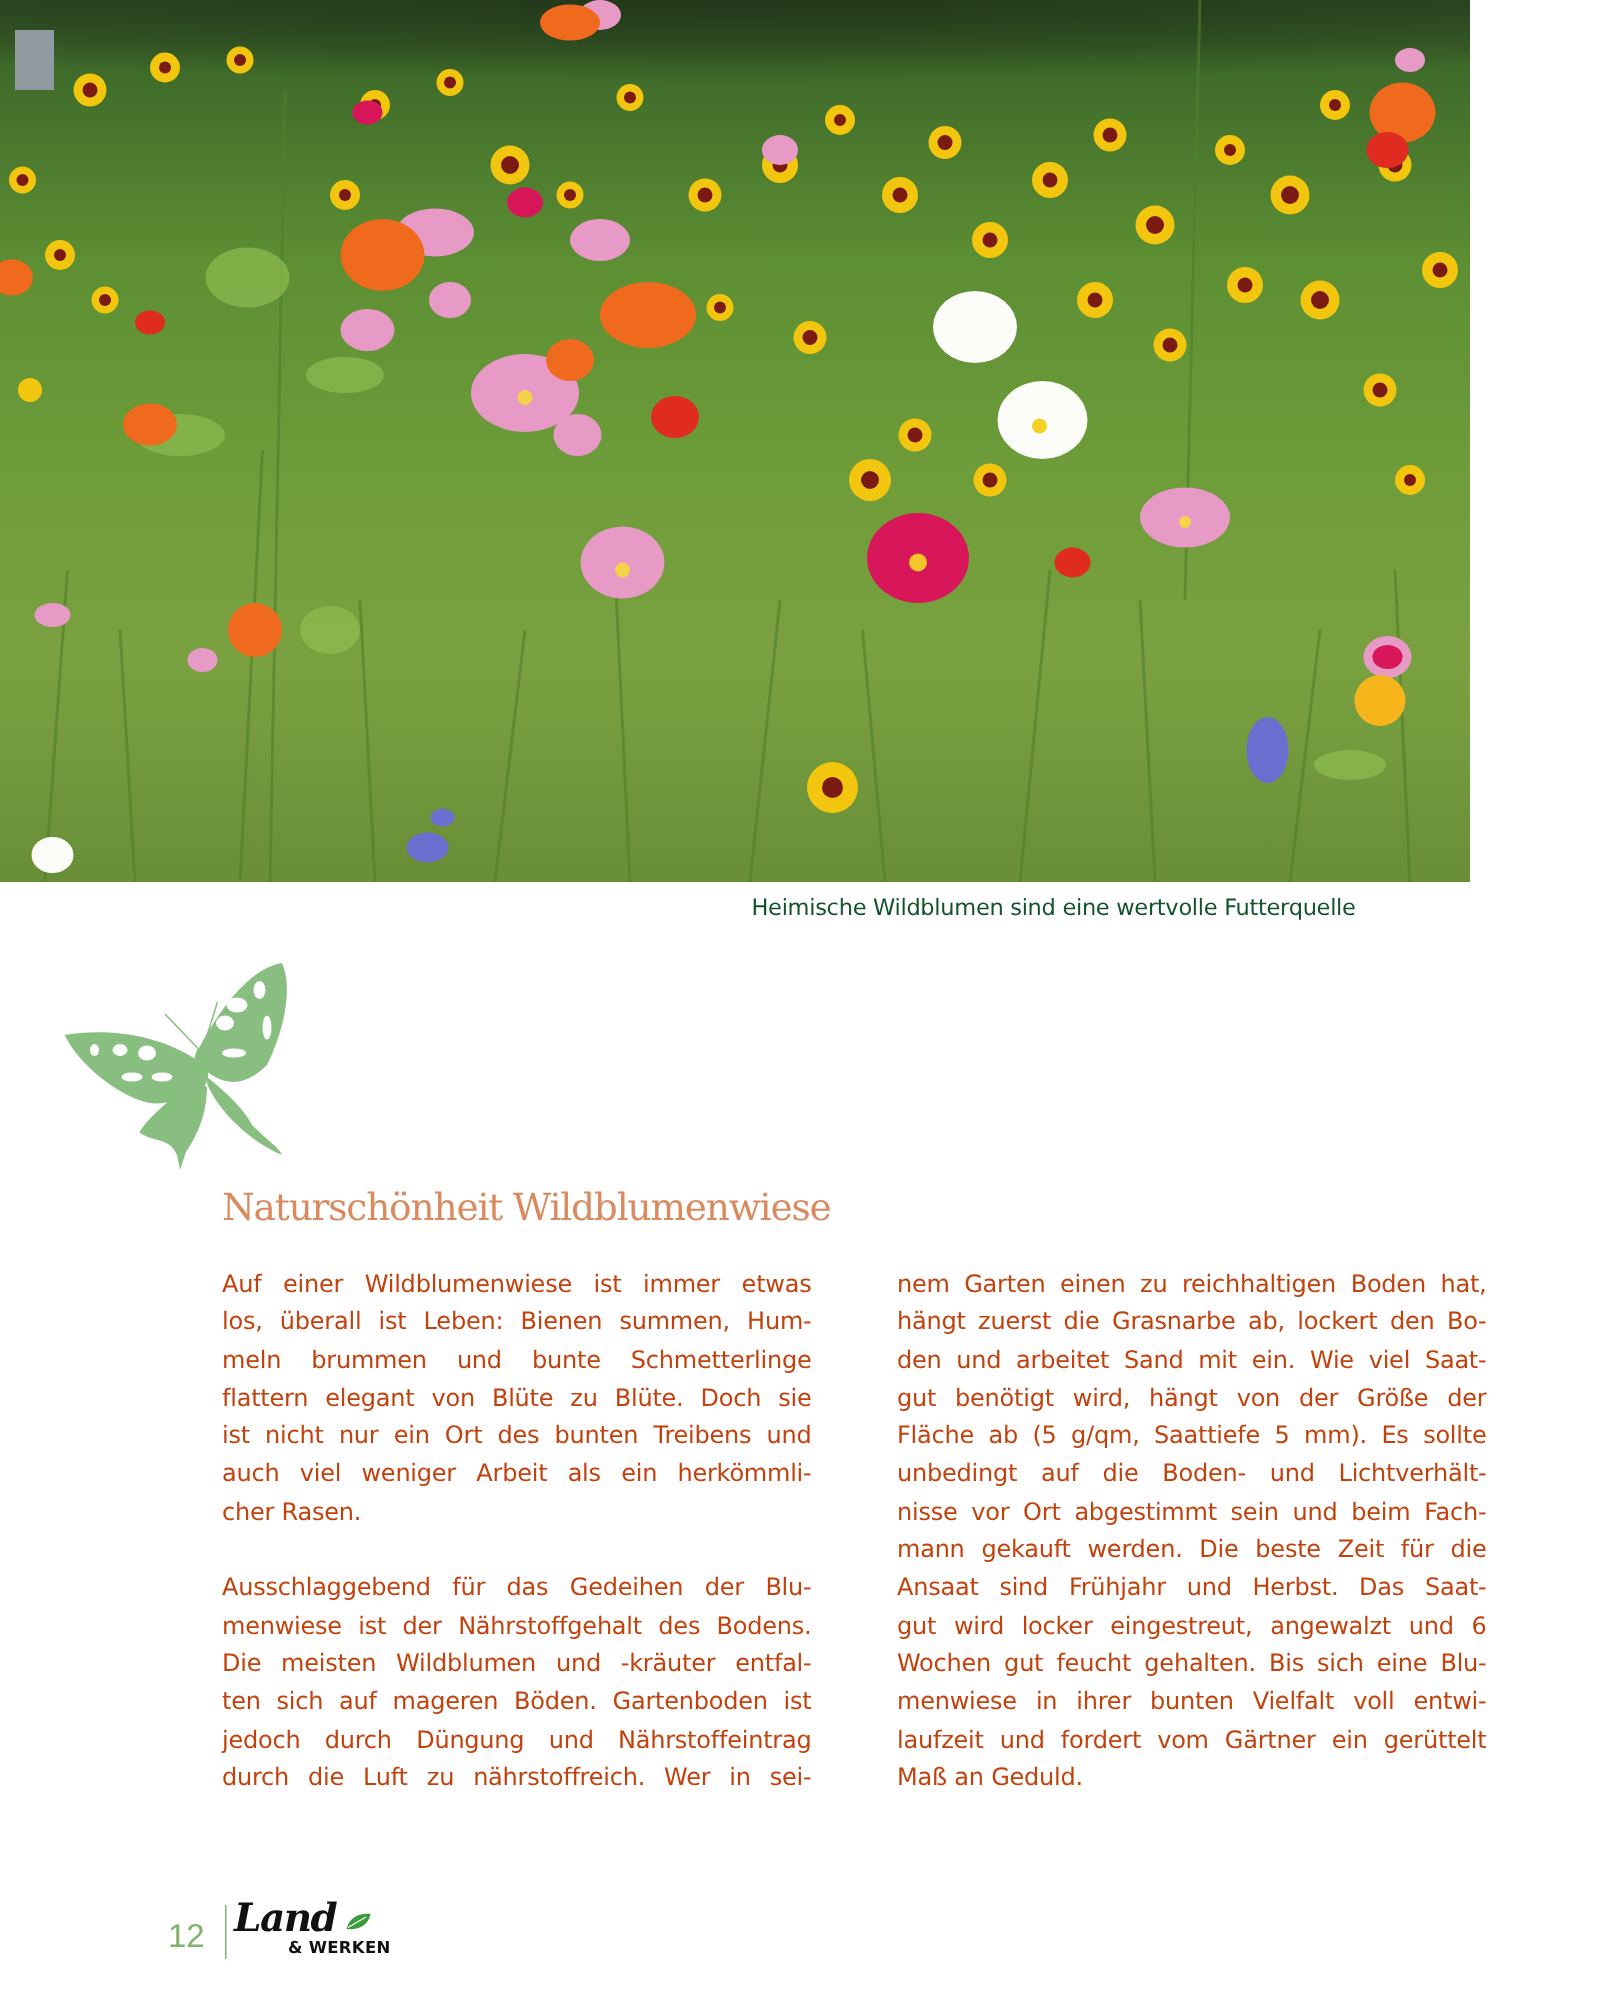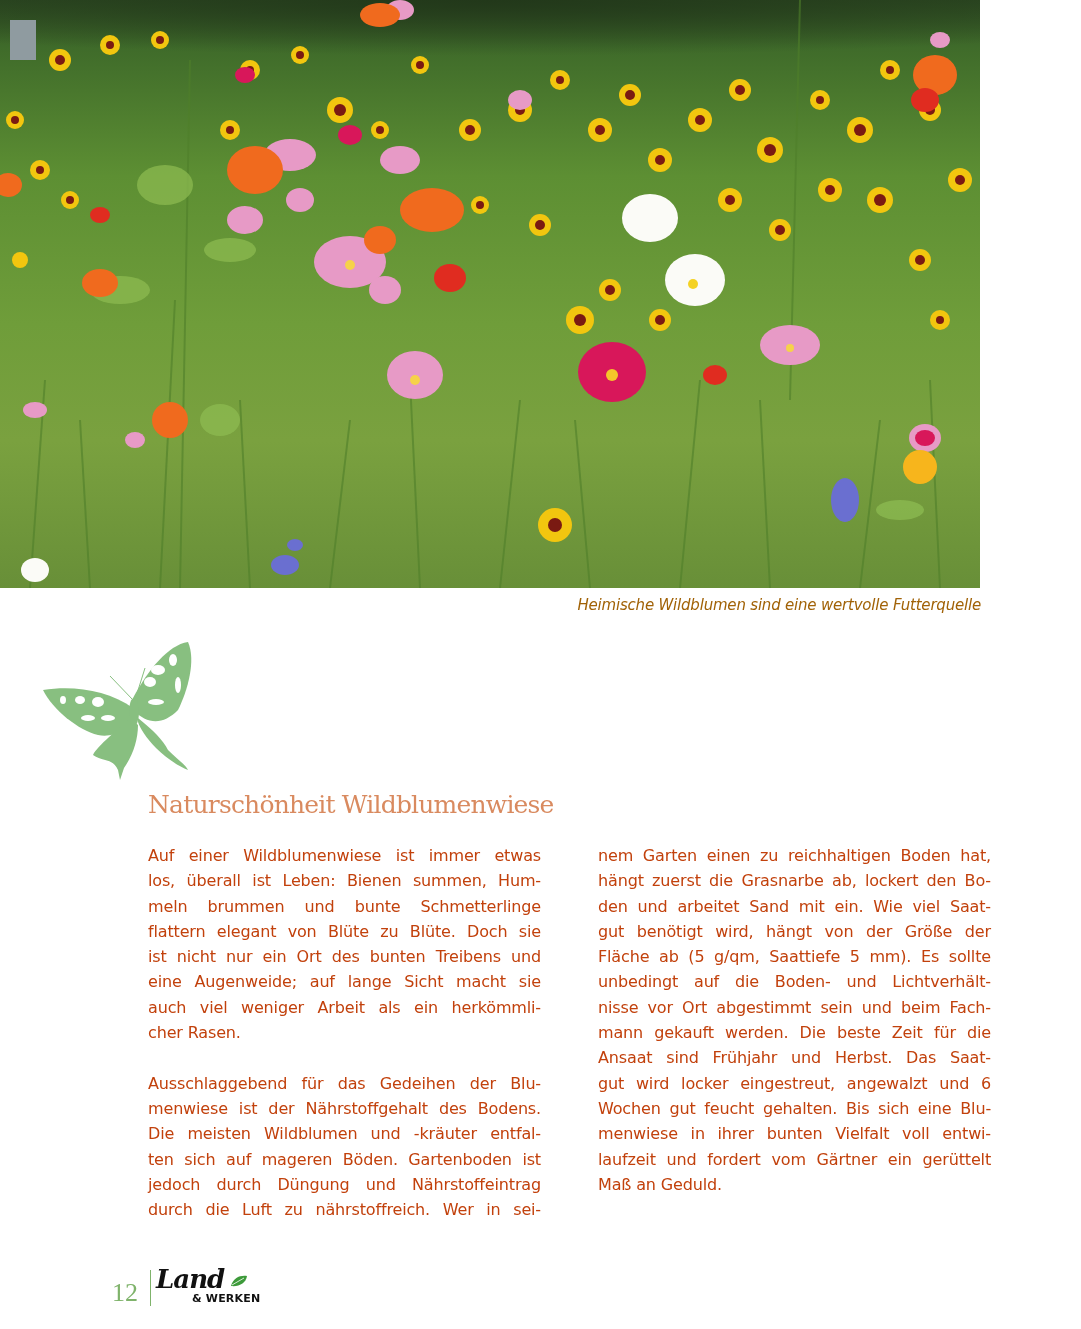--- a/index.html
+++ b/index.html
@@ -7,22 +7,22 @@
 
     .photo {
       position: absolute; left: 0; top: 0; width: 980px; height: 588px; overflow: hidden;
       background:
         linear-gradient(180deg, #2d4a22 0%, #3f6b2a 8%, #5d8f33 30%, #6f9d3a 55%, #7aa13f 75%, #688f38 100%);
     }
     .photo svg { position: absolute; left: 0; top: 0; }
 
     .caption {
       position: absolute; right: 100px; top: 594px; width: 480px;
-      text-align: right; font-style: italic; font-size: 15px; line-height: 22px;
-      color: #a16207; font-family: "DejaVu Sans", sans-serif; letter-spacing: -0.2px;
+      text-align: left; font-size: 15px; line-height: 22px;
+      color: #14532d; font-family: "DejaVu Sans", sans-serif; letter-spacing: -0.2px;
     }
     .caption div { white-space: nowrap; }
 
     .butterfly { position: absolute; left: 38px; top: 630px; width: 160px; height: 150px; }
 
     .heading {
       position: absolute; left: 148px; top: 790px;
       font-family: "DejaVu Serif", serif; font-size: 25px; color: #d98a5f;
       letter-spacing: -0.8px; white-space: nowrap;
     }
@@ -32,21 +32,21 @@
       font-family: "DejaVu Sans", sans-serif; font-size: 16px; line-height: 25.3px; color: #c2410c;
       text-align: justify; letter-spacing: -0.15px;
     }
     .col .line { display: block; text-align: justify; text-align-last: justify; white-space: nowrap; overflow: visible; height: 25.3px; }
     .col .line.last { text-align-last: left; }
     .col .gap { height: 25.3px; }
     .col-left { left: 148px; }
     .col-right { left: 588px; margin-left: 10px; }
 
     .footer { position: absolute; left: 112px; top: 1268px; height: 40px; }
-    .page-num { position: absolute; left: 0; top: 10px; font-size: 26px; color: #7fb36b; font-family: Liberation Serif, serif; }
+    .page-num { position: absolute; left: 0; top: 10px; font-size: 22px; color: #7fb36b; font-family: Liberation Sans, sans-serif; }
     .footer-rule { position: absolute; left: 38px; top: 2px; width: 1px; height: 36px; background: #7fb36b; }
     .logo-land { position: absolute; left: 44px; top: -4px; font-family: "DejaVu Serif", serif; font-style: italic; font-weight: bold; font-size: 26px; color: #111; letter-spacing: -1px; }
     .logo-leaf { position: absolute; left: 118px; top: 4px; width: 18px; height: 12px; }
     .logo-werken { position: absolute; left: 80px; top: 24px; font-family: "DejaVu Sans", sans-serif; font-weight: bold; font-size: 11px; color: #111; letter-spacing: 0.2px; white-space: nowrap; }
   </style>
 </head>
 <body>
 
 <div class="photo">
   <svg width="980" height="588" viewBox="0 0 980 588">
@@ -275,21 +275,20 @@
 
 <div class="heading">Naturschönheit Wildblumenwiese</div>
 
 <div class="col col-left">
   <div>
     <span class="line">Auf einer Wildblumenwiese ist immer etwas</span>
     <span class="line">los, überall ist Leben: Bienen summen, Hum-</span>
     <span class="line">meln brummen und bunte Schmetterlinge</span>
     <span class="line">flattern elegant von Blüte zu Blüte. Doch sie</span>
     <span class="line">ist nicht nur ein Ort des bunten Treibens und</span>
-    <span class="line">eine Augenweide; auf lange Sicht macht sie</span>
     <span class="line">auch viel weniger Arbeit als ein herkömmli-</span>
     <span class="line last">cher Rasen.</span>
   </div>
   <div class="gap"></div>
   <div>
     <span class="line">Ausschlaggebend für das Gedeihen der Blu-</span>
     <span class="line">menwiese ist der Nährstoffgehalt des Bodens.</span>
     <span class="line">Die meisten Wildblumen und -kräuter entfal-</span>
     <span class="line">ten sich auf mageren Böden. Gartenboden ist</span>
     <span class="line">jedoch durch Düngung und Nährstoffeintrag</span>

